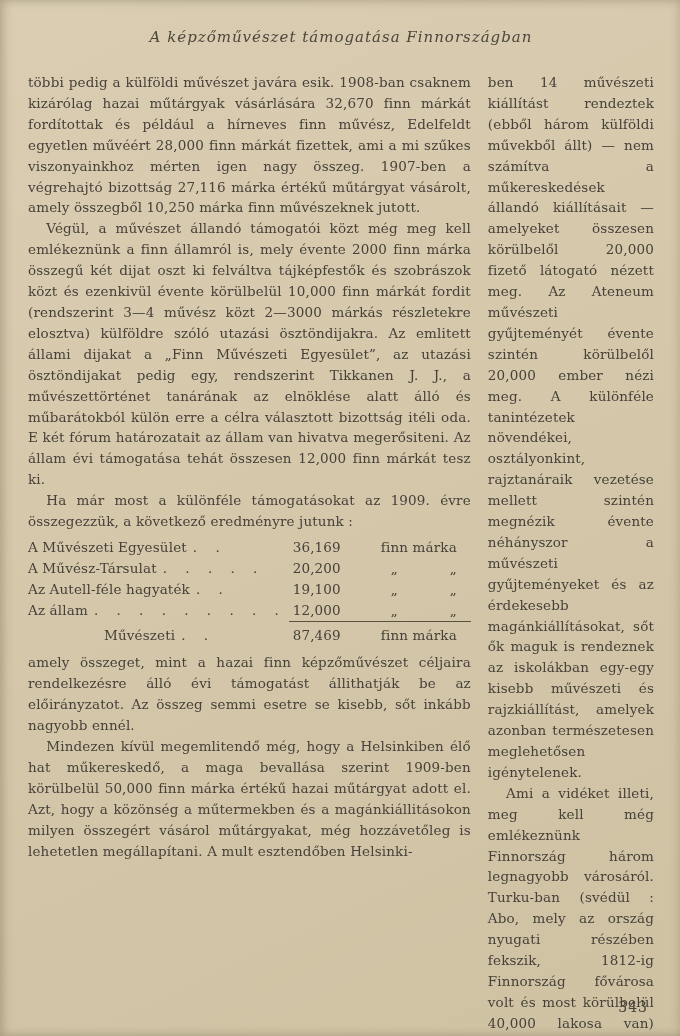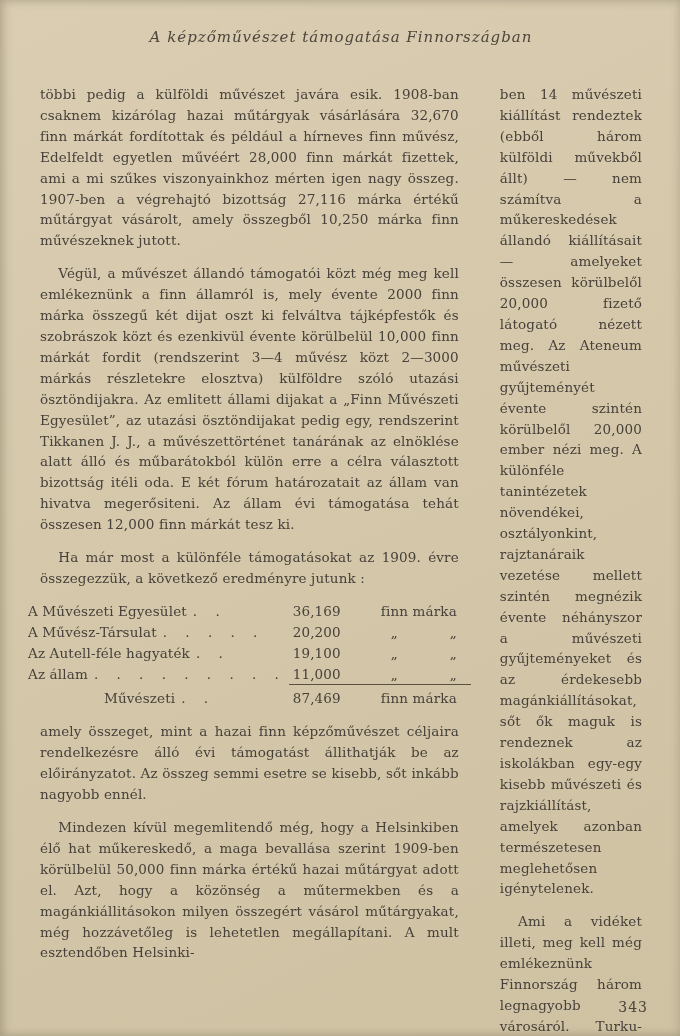--- a/index.html
+++ b/index.html
@@ -31,21 +31,21 @@
     gap:17px;
   }
   .column{
     flex:1 1 0;
     font-size:13.5px;
     line-height:20.9px;
     letter-spacing:.15px;
     color:#47413a;
     text-align:justify;
   }
-  .column p.para{margin:12px;}
+  .column p.para{margin:0;}
   .column p.para.indent{text-indent:1.35em;}
 
   
   .support-table{
     margin:5px 0 7px 0;
   }
   .t-row,.t-total{
     display:flex;
     align-items:baseline;
     white-space:nowrap;
@@ -118,21 +118,21 @@
               <span class="t-unit ditto">
                 <span class="d">„</span>
                 <span class="d">„</span>
               </span>
             </span>
           </div>
           <div class="t-row">
             <span class="t-label">Az állam</span>
             <span class="t-leader">. . . . . . . . .</span>
             <span class="t-num underlined">
-              <span class="t-value">11,000</span>
+              <span class="t-value">12,000</span>
               <span class="t-unit ditto">
                 <span class="d">„</span>
                 <span class="d">„</span>
               </span>
             </span>
           </div>
           <div class="t-total">
             <span class="t-label">Művészeti</span>
             <span class="t-leader">. .</span>
             <span class="t-num">

